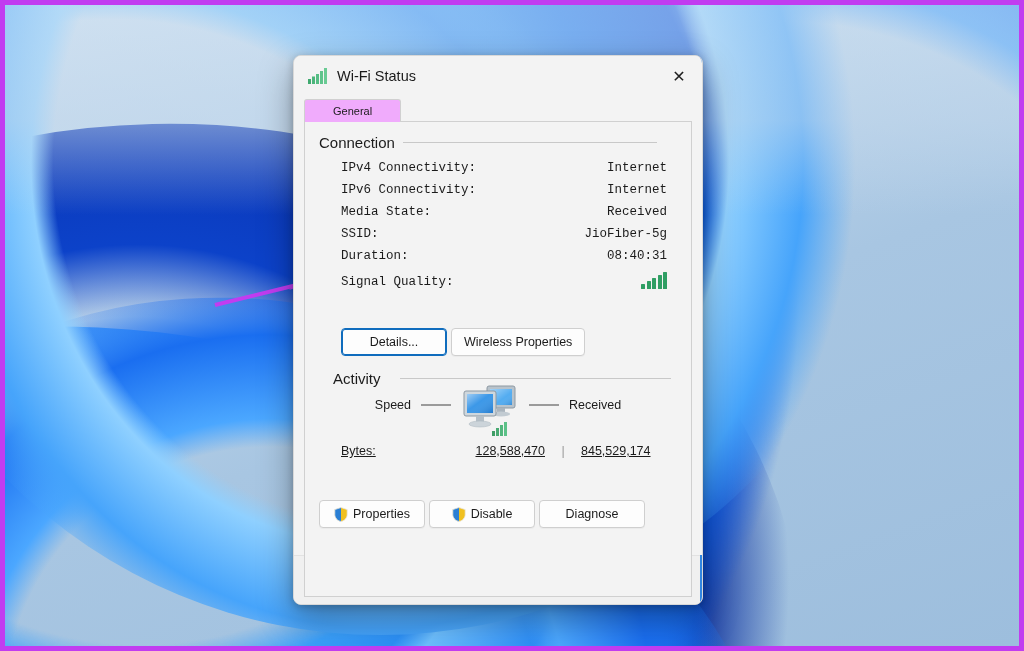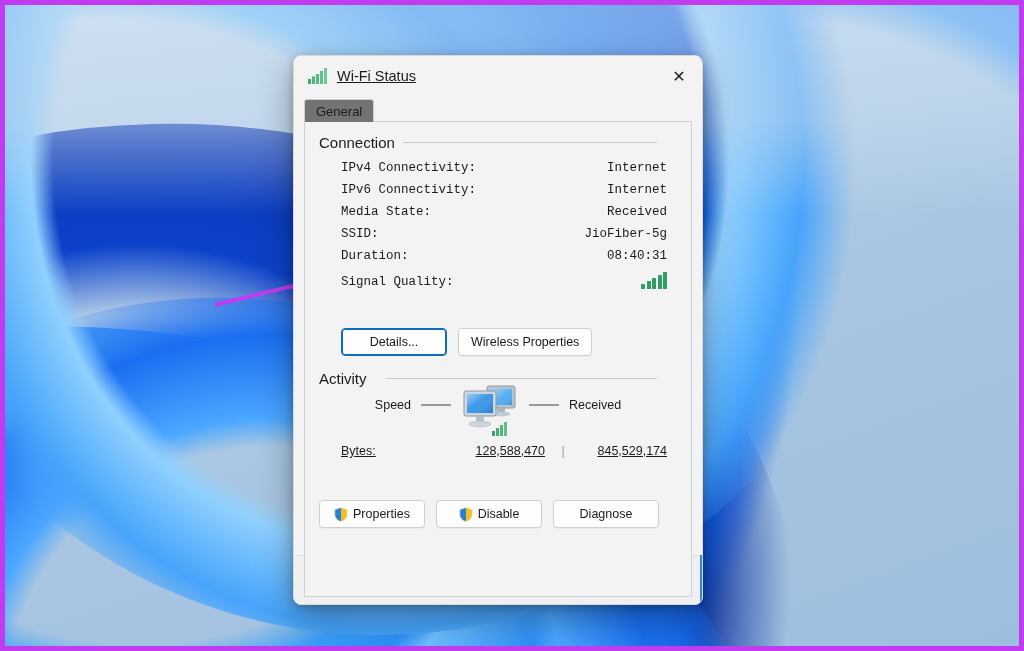--- a/index.html
+++ b/index.html
@@ -46,66 +46,66 @@
   .dialog{position:absolute;left:288px;top:50px;width:408px;height:548px;
           background:#f3f3f3;border-radius:8px;
           box-shadow:0 14px 34px rgba(0,0,0,.34),0 2px 8px rgba(0,0,0,.22);
           border:1px solid #d8d8d8;overflow:hidden;
           display:flex;flex-direction:column;}
   .accent{position:absolute;right:0;top:0;width:2px;height:100%;
           background:#1b7ae0;opacity:.9;}
   .titlebar{height:40px;display:flex;align-items:center;
             background:#f3f3f3;position:relative;flex:0 0 auto;}
   .tb-icon{margin-left:14px;width:20px;height:16px;position:relative;}
-  .tb-title{font-size:14.5px;color:#1b1b1b;margin-left:9px;text-decoration:underline;}
+  .tb-title{font-size:14.5px;color:#1b1b1b;margin-left:9px;}
   .closebtn{position:absolute;right:0;top:0;width:46px;height:40px;
             display:flex;align-items:center;justify-content:center;
             font-size:16px;color:#202020;cursor:default;}
 
   
   .body{flex:1 1 auto;position:relative;background:#f3f3f3;}
   .tabstrip{position:absolute;left:10px;top:4px;height:22px;display:flex;align-items:flex-end;}
-  .tab{height:22px;padding:0 11px;font-size:13px;color:#1b1b1b;
-       background:#737373;border:1px solid #d0d0d0;border-bottom:none;
+  .tab{height:22px;padding:0 28px;font-size:11px;color:#1b1b1b;
+       background:#f0abfc;border:1px solid #d0d0d0;border-bottom:none;
        border-radius:3px 3px 0 0;display:flex;align-items:center;line-height:1;}
   .tabline{position:absolute;left:10px;top:25px;width:388px;height:1px;background:#d0d0d0;}
   .panel{position:absolute;left:10px;top:26px;width:386px;height:474px;
          background:#f3f3f3;border:1px solid #d0d0d0;border-top:none;}
 
   .grouphdr{position:absolute;display:flex;align-items:center;width:100%;}
   .grouphdr span{font-size:15px;color:#1b1b1b;white-space:nowrap;padding-right:8px;}
   .grouphdr i{flex:1 1 auto;height:1px;background:#c8c8c8;margin-right:18px;display:block;}
 
   .rows{position:absolute;left:0;right:0;}
   .row{display:flex;height:22px;align-items:center;font-size:12.5px;color:#1b1b1b;}
   .row .k{width:200px;padding-left:36px;box-sizing:border-box;}
   .row .v{flex:1 1 auto;text-align:right;padding-right:24px;}
 
   .bars{display:inline-flex;align-items:flex-end;gap:1.5px;height:17px;}
   .bars b{display:block;width:4px;background:#2f9e63;border-radius:.5px;}
 
-  .btnrow{position:absolute;display:flex;gap:11px;}
+  .btnrow{position:absolute;display:flex;gap:4px;}
   .btn{min-width:80px;height:26px;padding:0 12px;font-size:12.5px;color:#1b1b1b;
        background:#fdfdfd;border:1px solid #cfcfcf;border-radius:4px;
        display:inline-flex;align-items:center;justify-content:center;gap:5px;
        cursor:default;box-shadow:0 1px 0 rgba(0,0,0,.03);}
   .btn.focus{border-color:#0f6cbd;box-shadow:0 0 0 1px #0f6cbd inset;}
   .shield{width:14px;height:15px;flex:0 0 auto;}
 
   .activity{position:absolute;left:0;right:0;}
   .actline{display:flex;align-items:center;justify-content:center;height:30px;}
   .lbl{font-size:12.5px;color:#1b1b1b;}
   .dash{width:30px;height:2px;background:#9a9a9a;margin:0 10px;}
   .pcicon{width:58px;height:0px;position:relative;}
 
   .bytes{display:flex;align-items:center;font-size:12.5px;color:#1b1b1b;height:22px;}
   .bytes .k{width:110px;padding-left:36px;box-sizing:border-box;}
   .bytes .s{width:130px;text-align:right;}
   .bytes .mid{width:36px;text-align:center;color:#9a9a9a;}
-  .bytes .r{flex:1 1 auto;text-align:right;padding-right:24px;}
+  .bytes .r{flex:1 1 auto;text-align:left;padding-right:24px;}
 
   .footer{height:48px;flex:0 0 auto;background:#f0f0f0;border-top:1px solid #e2e2e2;
           display:flex;align-items:center;justify-content:flex-end;padding-right:16px;}
   .btn.close{min-width:84px;height:28px;}
 </style>
 </head>
 <body>
 
 <div id="root">
 
@@ -188,21 +188,21 @@
               </span>
             </span>
           </div>
         </div>
 
         <div class="btnrow" style="left:36px;top:206px;">
           <div class="btn focus">Details...</div>
           <div class="btn">Wireless Properties</div>
         </div>
 
-        <div class="grouphdr" style="left:14px;top:248px;width:356px;gap:11px;">
+        <div class="grouphdr" style="left:28px;top:248px;width:356px;gap:11px;">
           <span>Activity</span>
           <i></i>
         </div>
 
         <div class="activity" style="top:268px;">
           <div class="actline">
             <span class="lbl">Speed</span>
             <span class="dash"></span>
             <span class="pcicon">
               <svg width="62" height="58" viewBox="0 0 62 58" style="position:absolute;left:-2px;top:-22px;">

